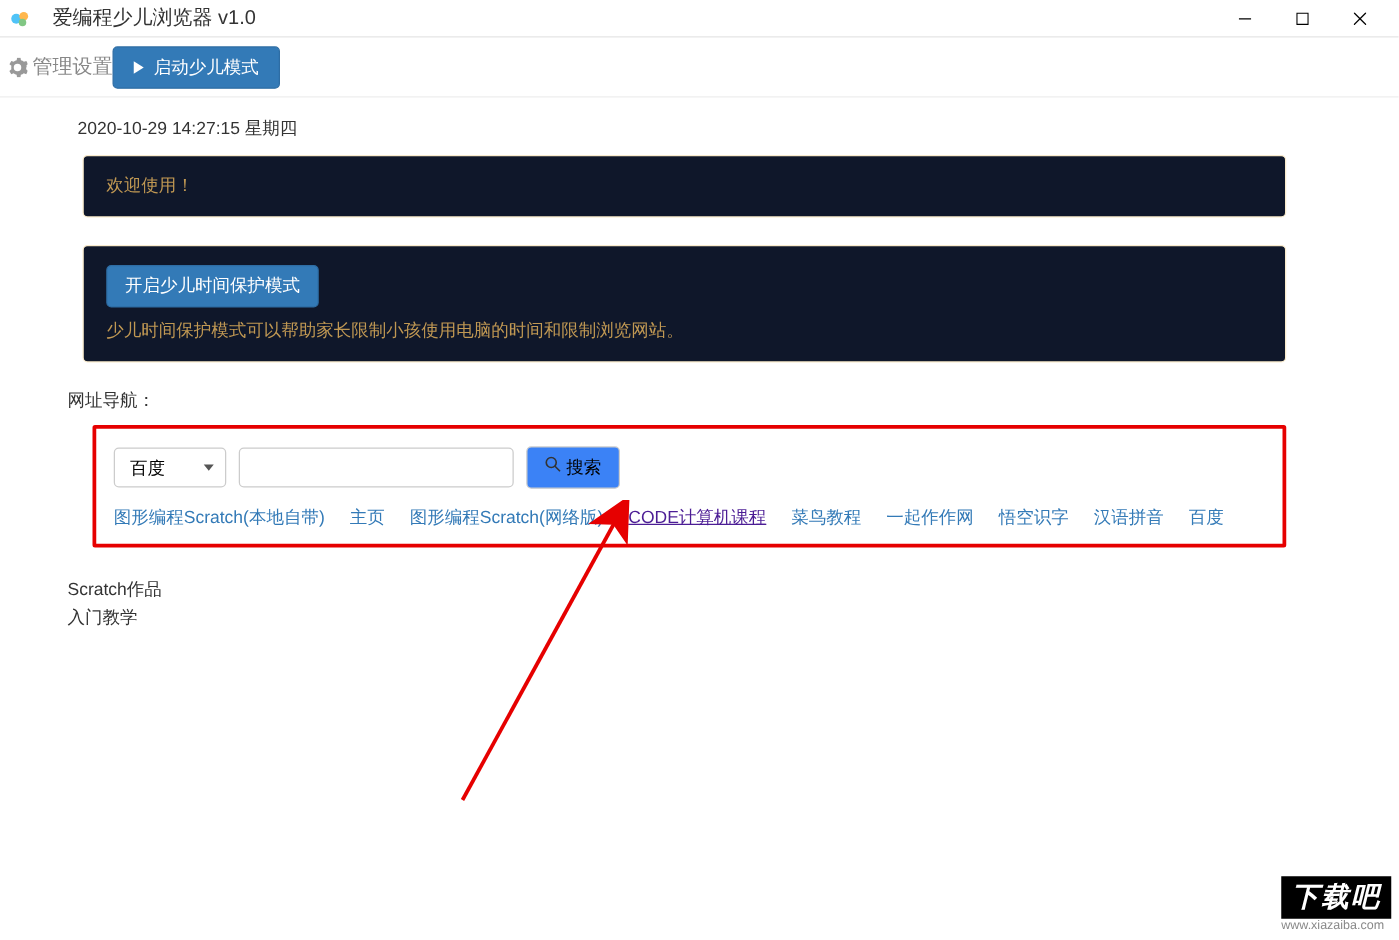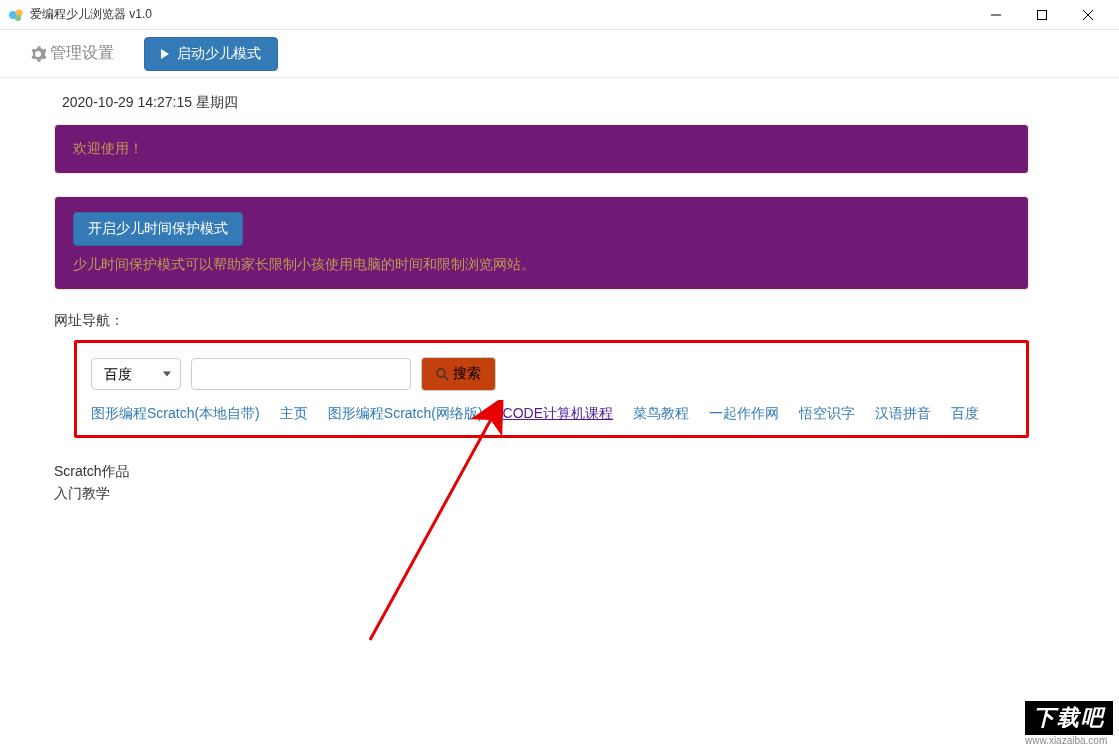--- a/index.html
+++ b/index.html
@@ -1,53 +1,53 @@
 <!DOCTYPE html>
 <html><head>
 <meta charset="utf-8">
 <style>
 * { box-sizing: border-box; margin: 0; padding: 0; }
 body { font-family: "Microsoft YaHei", Arial, sans-serif; font-size: 14px; color: #333; background: #fff; width: 1119px; height: 752px; overflow: hidden; position: relative; }
 
 
 .titlebar { height: 30px; display: flex; align-items: center; padding: 0 8px; border-bottom: 1px solid #e5e5e5; }
 .titlebar .app-icon { width: 16px; height: 16px; margin-right: 6px; display: inline-flex; }
-.titlebar .title-text { font-size: 12px; color: #333; }
+.titlebar .title-text { font-size: 16px; color: #333; margin-left: 12px; }
 .titlebar .win-controls { margin-left: auto; display: flex; gap: 0; }
 .titlebar .win-btn { width: 46px; height: 30px; display: flex; align-items: center; justify-content: center; cursor: pointer; }
 .titlebar .win-btn svg { width: 10px; height: 10px; }
 
 
-.toolbar { height: 48px; display: flex; align-items: center; padding: 0 30px; border-bottom: 1px solid #eee; }
+.toolbar { height: 48px; display: flex; align-items: center; padding: 0 6px; border-bottom: 1px solid #eee; }
 .settings-link { color: #888; font-size: 16px; display: flex; align-items: center; gap: 4px; text-decoration: none; cursor: pointer; }
 .settings-link .gear { width: 16px; height: 16px; }
-.launch-btn { margin-left: 30px; background: #337ab7; color: #fff; border: 1px solid #2e6da4; border-radius: 4px; padding: 7px 16px; display: flex; align-items: center; gap: 8px; cursor: pointer; font-size: 14px; }
+.launch-btn { background: #337ab7; color: #fff; border: 1px solid #2e6da4; border-radius: 4px; padding: 7px 16px; display: flex; align-items: center; gap: 8px; cursor: pointer; font-size: 14px; }
 .launch-btn .play { width: 0; height: 0; border-left: 8px solid #fff; border-top: 5px solid transparent; border-bottom: 5px solid transparent; }
 .nav-right { margin-left: auto; display: flex; gap: 22px; align-items: center; }
 .nav-link { color: #555; cursor: pointer; font-size: 14px; display: flex; align-items: center; gap: 3px; }
 .nav-link .caret { width: 0; height: 0; border-left: 4px solid transparent; border-right: 4px solid transparent; border-top: 4px solid #555; }
 .nav-link .exit-icon { width: 12px; height: 12px; }
 
 
 .content { padding: 16px 90px 0 54px; }
 .datetime { font-size: 14px; color: #333; margin-bottom: 12px; padding-left: 8px; }
-.alert { background: #701a75; border: 1px solid #faebcc; border-radius: 4px; padding: 15px 18px; margin-bottom: 22px; }
+.alert { background: #0f172a; border: 1px solid #faebcc; border-radius: 4px; padding: 15px 18px; margin-bottom: 22px; margin-left: 12px; }
 .welcome { color: #c09853; }
 .protect-btn { background: #337ab7; color: #fff; border: 1px solid #2e6da4; border-radius: 4px; padding: 7px 14px; font-size: 14px; cursor: pointer; margin-bottom: 10px; }
 .protect-desc { color: #c09853; font-size: 14px; }
 
 .section-label { margin: 18px 0 10px 0; color: #333; }
 
 .nav-box { border: 3px solid #e60000; border-radius: 2px; padding: 14px 14px 12px 14px; margin-left: 20px; }
 .search-row { display: flex; gap: 10px; align-items: center; margin-bottom: 14px; }
 .select-wrap { position: relative; }
 .select-wrap select { appearance: none; -webkit-appearance: none; border: 1px solid #ccc; border-radius: 4px; padding: 7px 28px 7px 12px; font-size: 14px; background: #fff; cursor: pointer; min-width: 90px; }
 .select-wrap .sel-caret { position: absolute; right: 10px; top: 50%; transform: translateY(-50%); width: 0; height: 0; border-left: 4px solid transparent; border-right: 4px solid transparent; border-top: 5px solid #555; pointer-events: none; }
 .search-input { border: 1px solid #ccc; border-radius: 4px; padding: 7px 10px; font-size: 14px; width: 220px; }
-.search-btn { border: 1px solid #ccc; border-radius: 4px; padding: 7px 14px; background: #c2410c; display: flex; align-items: center; gap: 4px; cursor: pointer; font-size: 14px; }
+.search-btn { border: 1px solid #ccc; border-radius: 4px; padding: 7px 14px; background: #3b82f6; display: flex; gap: 4px; cursor: pointer; font-size: 14px; }
 .search-btn .mag { width: 13px; height: 13px; }
 
 .link-row { display: flex; flex-wrap: wrap; gap: 20px; }
 .link-row a { color: #337ab7; text-decoration: none; font-size: 14px; cursor: pointer; }
 .link-row a.hovered { text-decoration: underline; color: #4c1d95; }
 
 .bottom-links { margin-top: 22px; }
 .bottom-links div { color: #333; font-size: 14px; line-height: 1.6; cursor: pointer; }
 
 

